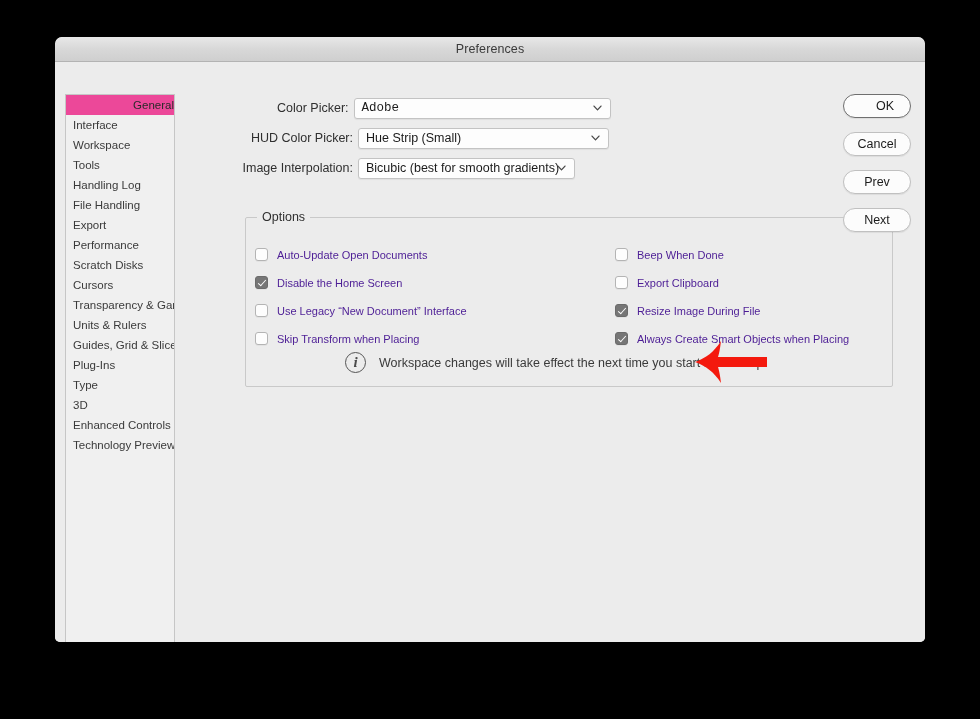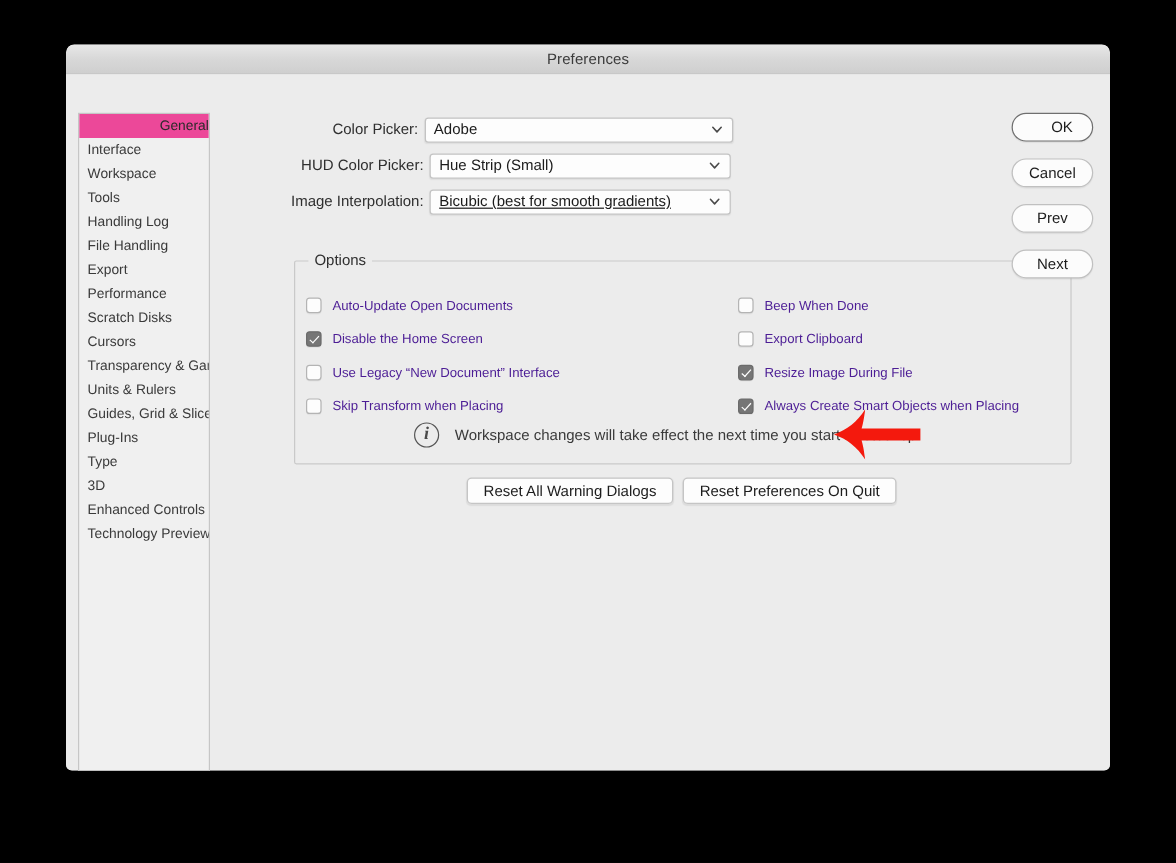--- a/index.html
+++ b/index.html
@@ -316,21 +316,21 @@
           <div class="sidebar-item"><span>3D</span></div>
           <div class="sidebar-item"><span>Enhanced Controls</span></div>
           <div class="sidebar-item"><span>Technology Previews</span></div>
         </div>
 
       <div class="main">
 
         <div id="field-rows">
             <div class="field-row" style="top: 10px; left: 0px; width: 431px;">
               <div class="field-label" style="width: 173px;">Color Picker:</div>
-              <div class="select-box" style="margin-left: 5px; width: 264px;">
+              <div class="select-box" style="margin-left: 5px; width: 264px; font-family: Liberation Mono, monospace;">
                 <span>Adobe</span>
                 <span class="select-arrow">
                   <svg width="9" height="7" viewBox="0 0 9 7">
                     <path d="M1 1.6 L4.5 5.4 L8 1.6" fill="none" stroke="#4a4a4a" stroke-width="1.3" stroke-linecap="round" stroke-linejoin="round"></path>
                   </svg>
                 </span>
               </div>
             </div>
             <div class="field-row" style="top: 40px; left: 0px; width: 429px;">
               <div class="field-label" style="width: 173px;">HUD Color Picker:</div>
@@ -338,21 +338,21 @@
                 <span>Hue Strip (Small)</span>
                 <span class="select-arrow">
                   <svg width="9" height="7" viewBox="0 0 9 7">
                     <path d="M1 1.6 L4.5 5.4 L8 1.6" fill="none" stroke="#4a4a4a" stroke-width="1.3" stroke-linecap="round" stroke-linejoin="round"></path>
                   </svg>
                 </span>
               </div>
             </div>
             <div class="field-row" style="top: 70px; left: 0px; width: 429px;">
               <div class="field-label" style="width: 173px;">Image Interpolation:</div>
-              <div class="select-box" style="margin-left: 5px; width: 251px; text-decoration: underline;">
+              <div class="select-box" style="margin-left: 5px; width: 217px;">
                 <span>Bicubic (best for smooth gradients)</span>
                 <span class="select-arrow">
                   <svg width="9" height="7" viewBox="0 0 9 7">
                     <path d="M1 1.6 L4.5 5.4 L8 1.6" fill="none" stroke="#4a4a4a" stroke-width="1.3" stroke-linecap="round" stroke-linejoin="round"></path>
                   </svg>
                 </span>
               </div>
             </div>
           </div>
 
@@ -394,24 +394,20 @@
                 <span class="check-label">Always Create Smart Objects when Placing</span>
               </div>
             </div>
         </div>
 
         <div class="info-note">
           <div class="info-icon">i</div>
           <div class="info-text">Workspace changes will take effect the next time you start Photoshop.</div>
         </div>
 
-        <div class="reset-row" id="reset-row">
-            <div class="push-button">Reset All Warning Dialogs</div>
-            <div class="push-button">Reset Preferences On Quit</div>
-          </div>
 
       </div>
 
       <div class="side-buttons" id="side-buttons">
           <div class="round-button default">OK</div>
           <div class="round-button">Cancel</div>
           <div class="round-button">Prev</div>
           <div class="round-button">Next</div>
         </div>
 

